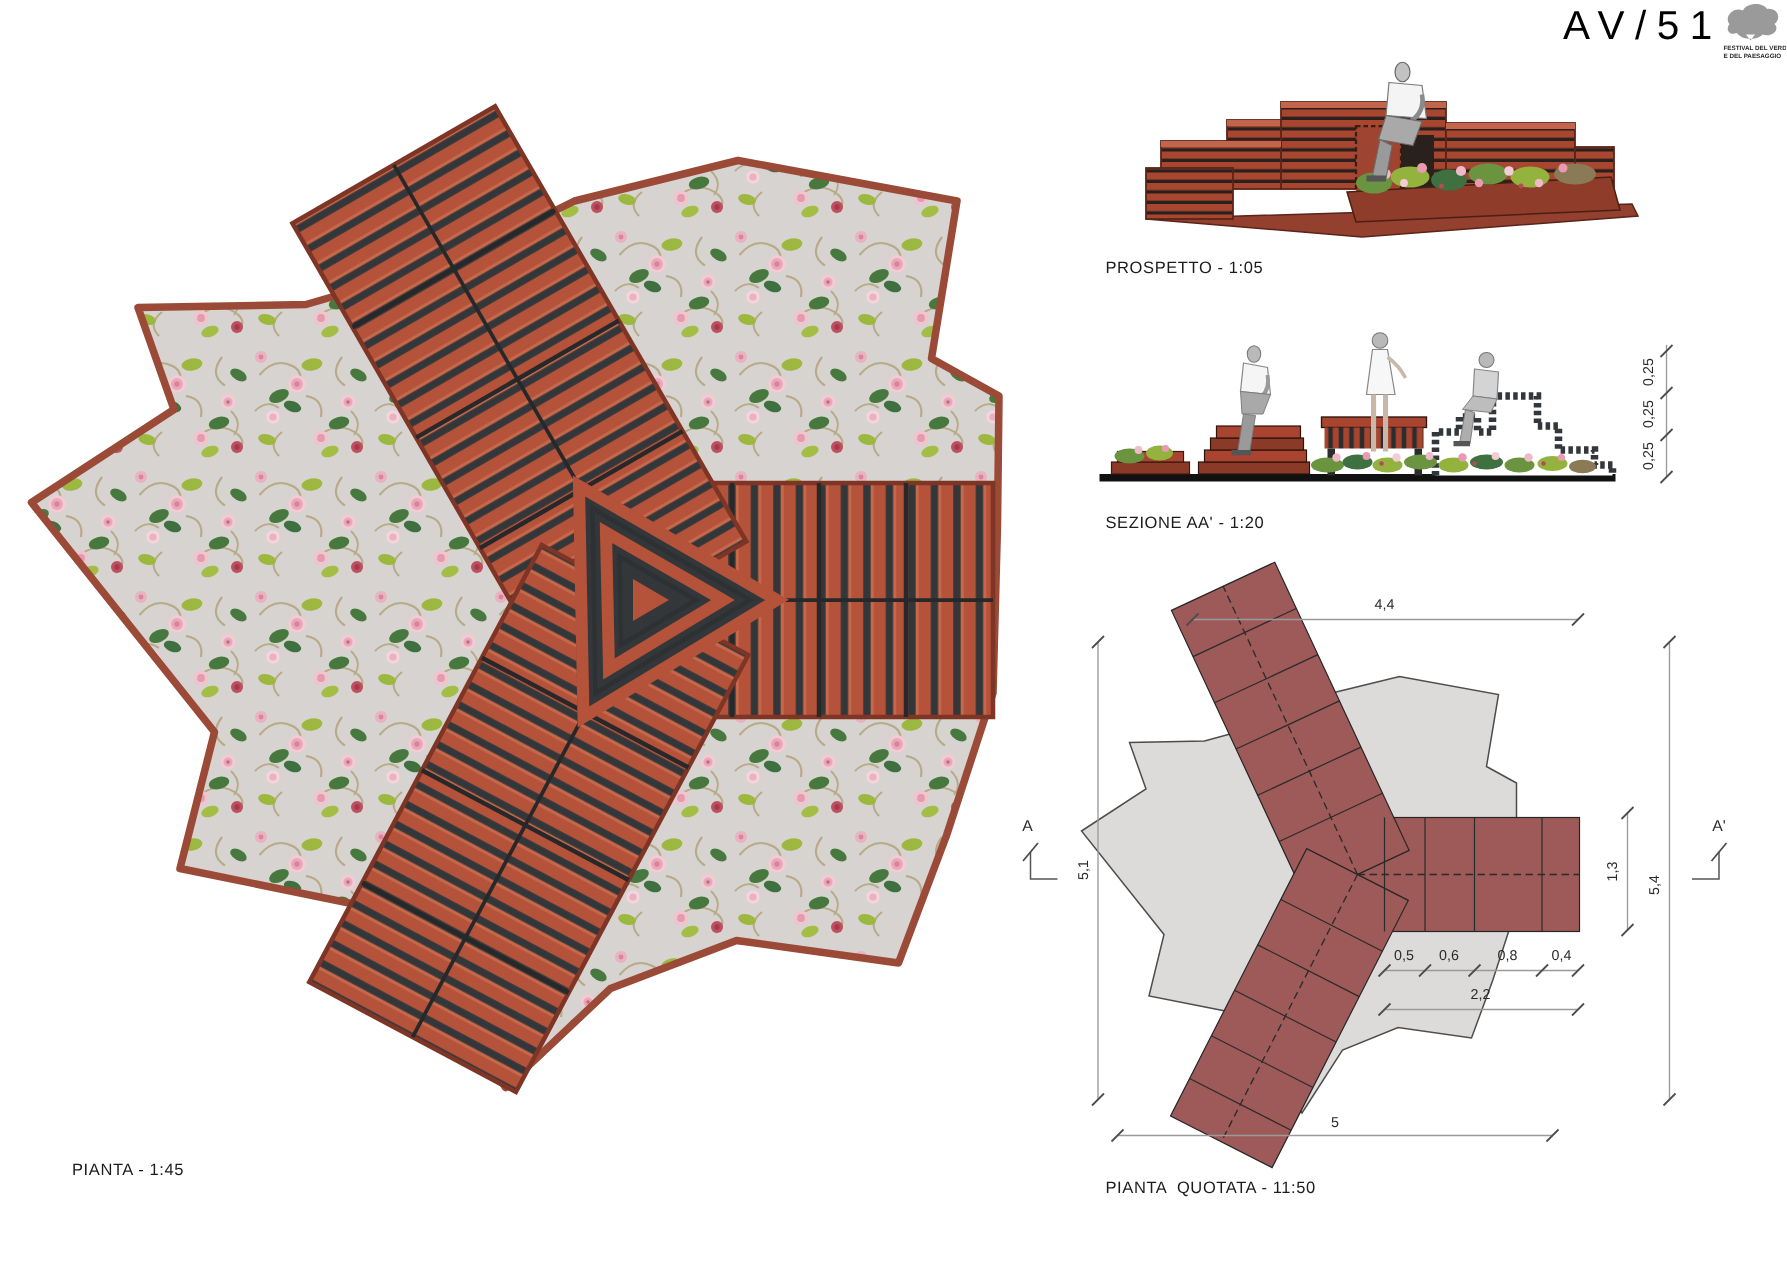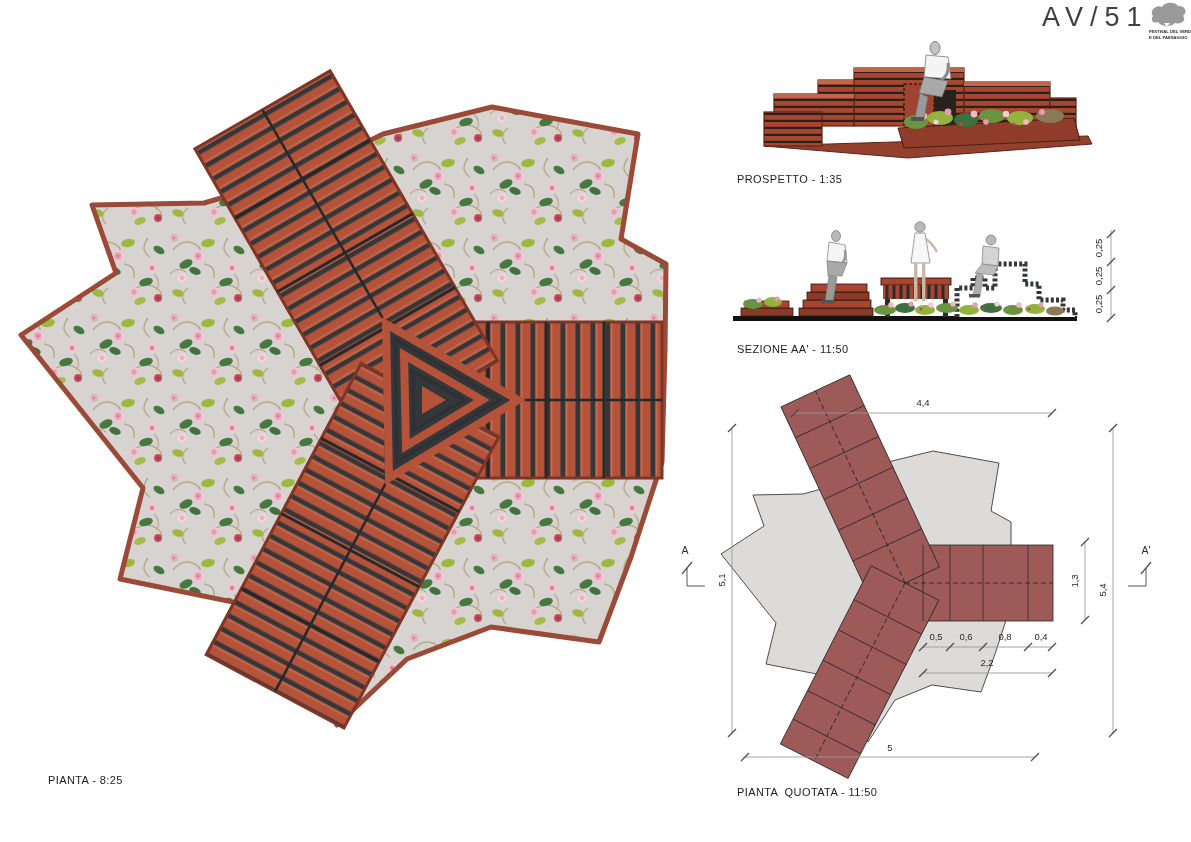--- a/index.html
+++ b/index.html
@@ -1,19 +1,19 @@
 <!DOCTYPE html>
 <html><head>
 <meta charset="utf-8">
 <style>
   html,body{margin:0;padding:0;background:#fff;}
   #sheet{position:relative;width:1191px;height:842px;background:#ffffff;overflow:hidden;
          font-family:"Liberation Sans", sans-serif;color:#1c1c1c;}
   .lbl{position:absolute;font-size:11px;letter-spacing:.4px;color:#1c1c1c;white-space:pre;}
-  #title{position:absolute;left:1042px;top:2px;font-size:27px;letter-spacing:7px;color:#404040;}
+  #title{position:absolute;left:1042px;top:2px;font-size:27px;letter-spacing:7px;color:#000000;}
   svg{position:absolute;overflow:visible;}
   svg text{font-family:"Liberation Sans",sans-serif;fill:#2a2a2a;}
   .dim{font-size:9.5px;}
   .mark{font-size:10.5px;}
   .dimline{stroke:#9a9a9a;stroke-width:.9;fill:none;}
   .tick{stroke:#4d4d4d;stroke-width:1.2;}
   .divline{stroke:#2b2b2b;stroke-width:.8;}
   .dash{stroke:#2b2b2b;stroke-width:.9;stroke-dasharray:5 3;fill:none;}
 </style>
 </head>
@@ -114,21 +114,21 @@
 
     <g>
       <polygon points="517,330 375,248 377,414" fill="#33373a"></polygon>
       <polygon points="510,330 378,254 381,408" fill="none" stroke="#b5523a" stroke-width="8"></polygon>
       <polygon points="492,330 387,269 389,392" fill="none" stroke="#2e3134" stroke-width="3"></polygon>
       <polygon points="474,330 396,285 398,376" fill="none" stroke="#b5523a" stroke-width="8"></polygon>
       <polygon points="456,330 405,301 406,360" fill="none" stroke="#2e3134" stroke-width="3"></polygon>
       <polygon points="438,330 414,316 414,344" fill="#b5523a"></polygon>
     </g>
   </svg>
-  <div class="lbl" style="left:48px;top:774px">PIANTA - 8:25</div>
+  <div class="lbl" style="left:48px;top:774px">PIANTA - 1:45</div>
 
   <svg style="left:758px;top:38px" width="334" height="132" viewBox="0 0 334 132">
     <g>
       <polygon points="6,108 330,98 334,106 150,120" fill="#93412e" stroke="#5a241a" stroke-width="1"></polygon>
       <rect x="60" y="42" width="92" height="34" fill="url(#hslats)" stroke="#5a241a" stroke-width="1.2"></rect>
       <rect x="60" y="42" width="92" height="4" fill="#c2654a"></rect>
       <rect x="96" y="30" width="110" height="58" fill="url(#hslats)" stroke="#5a241a" stroke-width="1.2"></rect>
       <rect x="96" y="30" width="110" height="4" fill="#c2654a"></rect>
       <rect x="176" y="52" width="22" height="36" fill="#2a211d"></rect>
       <rect x="206" y="44" width="86" height="52" fill="url(#hslats)" stroke="#5a241a" stroke-width="1.2"></rect>
@@ -162,21 +162,21 @@
     </g>
     <g>
       <ellipse cx="177" cy="10" rx="5" ry="6.5" fill="#c2c2c2" stroke="#6a6a6a" stroke-width=".8"></ellipse>
       <path d="M168,17 L190,19 L193,41 L166,39 Z" fill="#f4f4f4" stroke="#7a7a7a" stroke-width=".8"></path>
       <path d="M190,25 q2,12 -8,18 l-10,2" fill="none" stroke="#8a8a8a" stroke-width="3"></path>
       <path d="M166,39 L190,43 L184,59 L161,55 Z" fill="#a9a9a9" stroke="#6a6a6a" stroke-width=".7"></path>
       <path d="M162,55 L157,79 L166,81 L170,59 Z" fill="#9a9a9a" stroke="#6a6a6a" stroke-width=".7"></path>
       <rect x="153" y="79" width="13" height="4" fill="#555"></rect>
     </g>
   </svg>
-  <div class="lbl" style="left:737px;top:173px">PROSPETTO - 1:35</div>
+  <div class="lbl" style="left:737px;top:173px">PROSPETTO - 1:05</div>
 
   <svg style="left:733px;top:200px" width="392" height="136" viewBox="0 0 392 136">
     <rect x="0" y="116" width="344" height="5" fill="#111"></rect>
 
     <g>
       <rect x="8" y="108" width="52" height="8" fill="#8c3a28" stroke="#3a1c12" stroke-width=".8"></rect>
       <rect x="12" y="101" width="44" height="7" fill="#a8442f" stroke="#3a1c12" stroke-width=".8"></rect>
     </g>
 
     <g>
@@ -248,21 +248,21 @@
       <line class="dimline" x1="378" y1="30" x2="378" y2="118"></line>
       <line class="tick" x1="374" y1="122" x2="382" y2="114"></line>
       <line class="tick" x1="374" y1="94" x2="382" y2="86"></line>
       <line class="tick" x1="374" y1="66" x2="382" y2="58"></line>
       <line class="tick" x1="374" y1="38" x2="382" y2="30"></line>
       <text class="dim" x="369" y="104" text-anchor="middle" transform="rotate(-90 369 104)">0,25</text>
       <text class="dim" x="369" y="76" text-anchor="middle" transform="rotate(-90 369 76)">0,25</text>
       <text class="dim" x="369" y="48" text-anchor="middle" transform="rotate(-90 369 48)">0,25</text>
     </g>
   </svg>
-  <div class="lbl" style="left:737px;top:343px">SEZIONE AA' - 11:50</div>
+  <div class="lbl" style="left:737px;top:343px">SEZIONE AA' - 1:20</div>
 
   <svg style="left:660px;top:390px" width="510" height="400" viewBox="0 0 510 400">
 
     <polygon points="61,164 104,136 93,105 143,104 187,92 224,73 273,61 339,73 331,121 351,132 351,171 349,221 335,264 321,302 272,295 235,310 208,352 172,287 106,274 116,233" fill="#dcdbd9" stroke="#4d4d4d" stroke-width="1"></polygon>
 
     <g stroke="#262626" stroke-width=".8">
       <polygon points="245,155 245,231 213,222 213,164" fill="#9d5a58" stroke="none"></polygon>
       <rect x="245" y="155" width="148" height="76" fill="#9d5a58"></rect>
       <g transform="translate(245,193) rotate(-115)">
         <rect x="0" y="-38" width="212" height="76" fill="#9d5a58"></rect>

